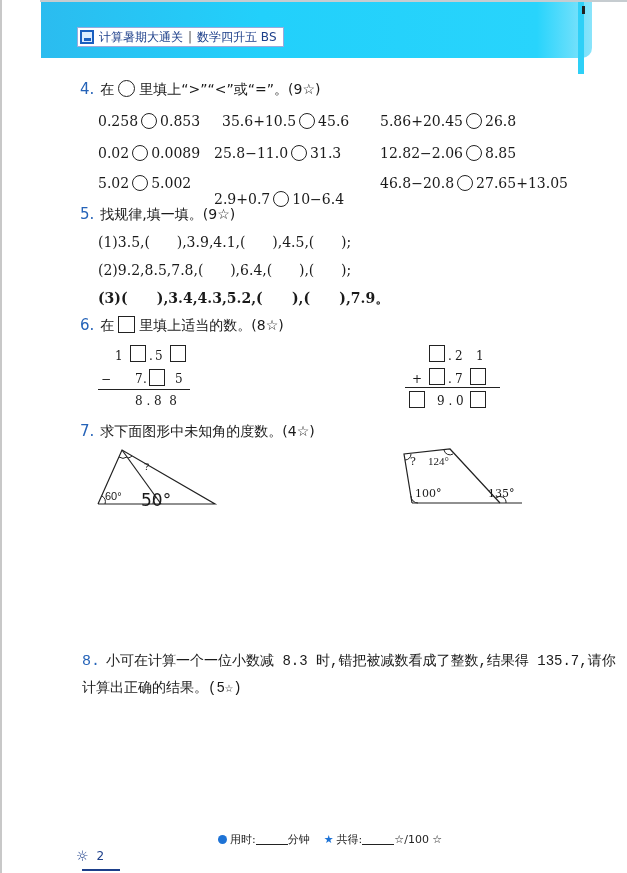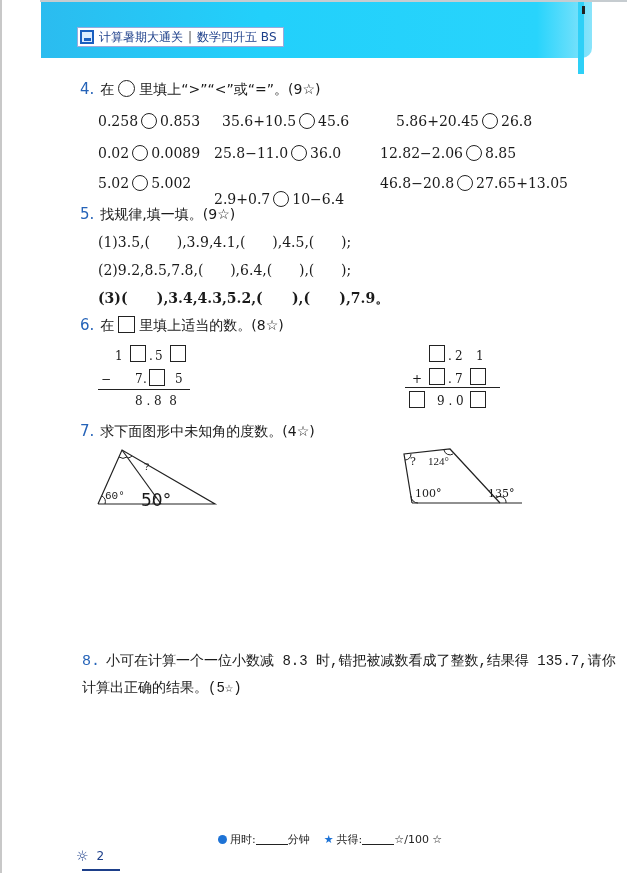--- a/index.html
+++ b/index.html
@@ -61,34 +61,34 @@
     <div class="row" style="left: 98px; top: 113px;">
       <span>0.258</span>
       <span class="circ"></span>
       <span>0.853</span>
     </div>
     <div class="row" style="left: 222px; top: 113px;">
       <span>35.6+10.5</span>
       <span class="circ"></span>
       <span>45.6</span>
     </div>
-    <div class="row" style="left: 380px; top: 113px; margin-left: 16px;">
+    <div class="row" style="left: 380px; top: 113px;">
       <span>5.86+20.45</span>
       <span class="circ"></span>
       <span>26.8</span>
     </div>
     <div class="row" style="left: 98px; top: 145px;">
       <span>0.02</span>
       <span class="circ"></span>
       <span>0.0089</span>
     </div>
     <div class="row" style="left: 214px; top: 145px;">
       <span>25.8−11.0</span>
       <span class="circ"></span>
-      <span>36.0</span>
+      <span>31.3</span>
     </div>
     <div class="row" style="left: 380px; top: 145px;">
       <span>12.82−2.06</span>
       <span class="circ"></span>
       <span>8.85</span>
     </div>
     <div class="row" style="left: 98px; top: 175px;">
       <span>5.02</span>
       <span class="circ"></span>
       <span>5.002</span>
@@ -148,21 +148,21 @@
 </div>
 
 <svg style="position:absolute; left:95px; top:447px;" width="125" height="60">
   <polyline points="3,57 27,3 120,57 3,57" fill="none" stroke="#222" stroke-width="1.2"></polyline>
   <line x1="27" y1="3" x2="66" y2="57" stroke="#222" stroke-width="1.2"></line>
   <path d="M10,57 A7,7 0 0 0 7,49" fill="none" stroke="#222" stroke-width="1"></path>
   <path d="M58,57 A8,8 0 0 1 61,50" fill="none" stroke="#222" stroke-width="1"></path>
   <path d="M24,10 A7,7 0 0 0 32,10" fill="none" stroke="#222" stroke-width="1"></path>
   <path d="M33,11 A9,9 0 0 0 37,9" fill="none" stroke="#222" stroke-width="1"></path>
 </svg>
-<span class="dig" style="left:105px; top:490px; font-family:Liberation Mono, monospace; font-size:11px;">60°</span>
+<span class="dig" style="left:105px; top:490px; font-family:Liberation Sans, sans-serif; font-size:11px;">60°</span>
 <span class="dig" style="left:141px; top:490px; font-family:'DejaVu Sans',sans-serif; font-size:17px;">50°</span>
 <span class="dig" style="left:144px; top:461px; font-size:10px;">?</span>
 
 <svg style="position:absolute; left:400px; top:446px;" width="125" height="60">
   <polyline points="12,57 4,8 50,3 100,57" fill="none" stroke="#222" stroke-width="1.2"></polyline>
   <line x1="12" y1="57" x2="122" y2="57" stroke="#222" stroke-width="1.2"></line>
   <path d="M5,14 A6,6 0 0 0 11,8" fill="none" stroke="#222" stroke-width="1"></path>
   <path d="M44,4 A6,6 0 0 0 53,8" fill="none" stroke="#222" stroke-width="1"></path>
   <path d="M11,50 A7,7 0 0 0 18,57" fill="none" stroke="#222" stroke-width="1"></path>
   <path d="M96,52 A6,6 0 0 1 106,57" fill="none" stroke="#222" stroke-width="1"></path>

